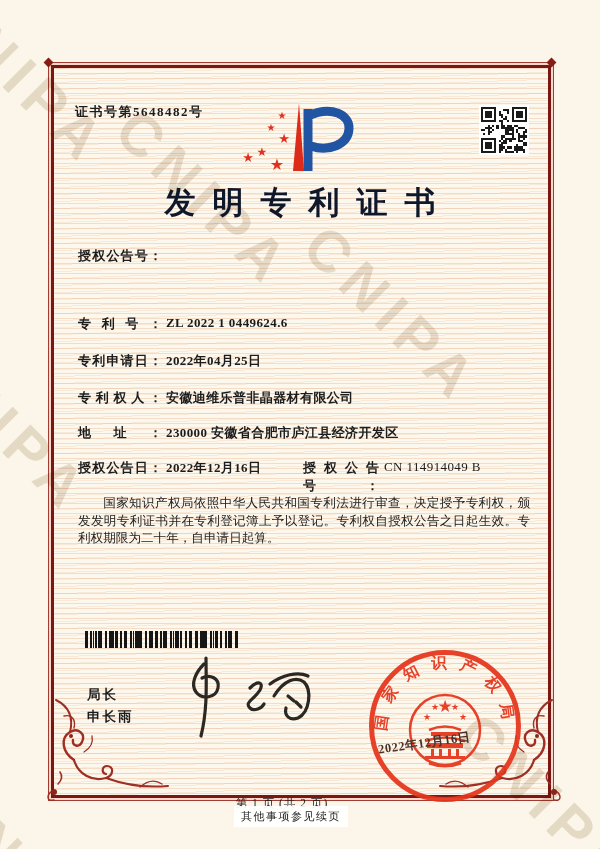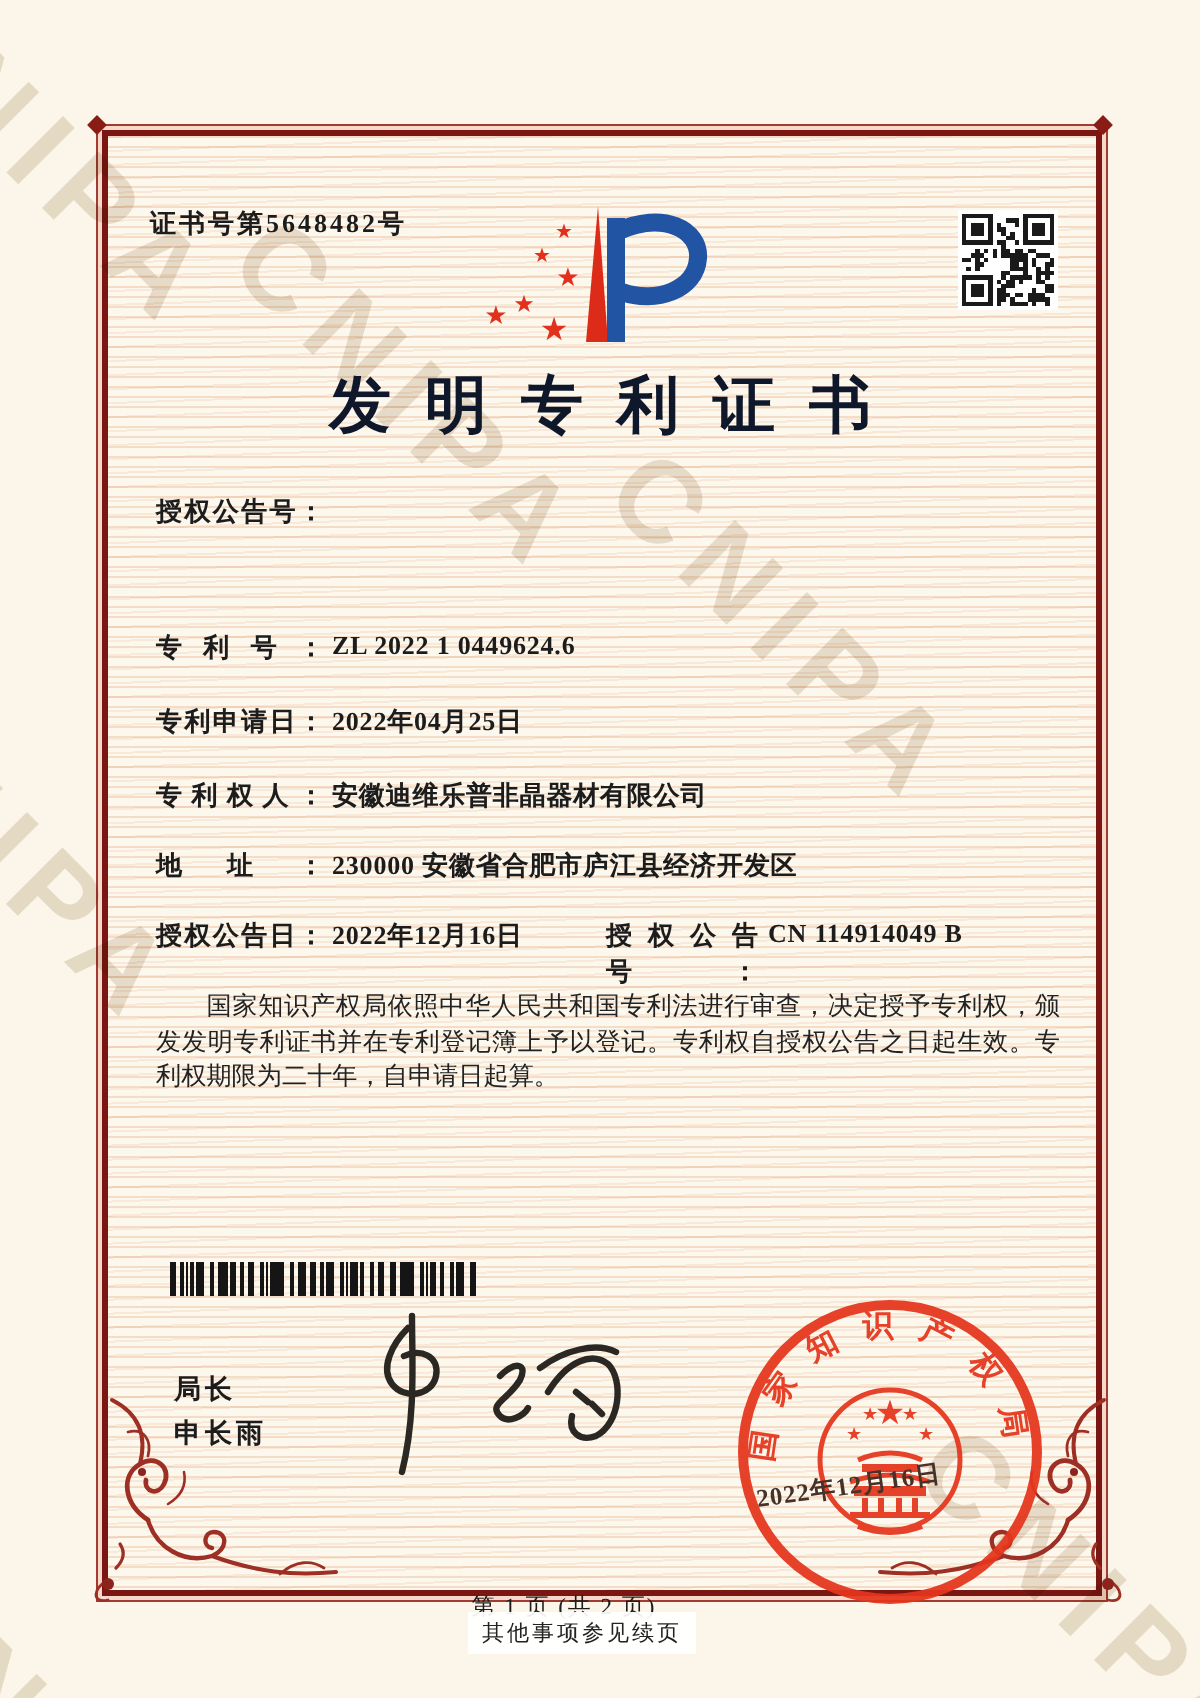--- a/index.html
+++ b/index.html
@@ -59,21 +59,21 @@
   }
   .frow{position:absolute;left:78px;right:50px;height:19px;font-size:13px;}
   .r-name{top:247px;} .r-inventor{top:281px;} .r-patno{top:315px;}
   .r-filing{top:352px;} .r-patentee{top:389px;} .r-addr{top:424px;} .r-grant{top:459px;}
   .flabel{
     position:absolute;left:0;width:84px;font-weight:700;
     text-align:justify;text-align-last:justify;
   }
   .flabel2{position:absolute;left:225px;width:76px;font-weight:700;text-align:justify;text-align-last:justify;}
   .fvalue{position:absolute;left:88px;font-weight:700;white-space:nowrap;letter-spacing:0.4px;}
-  .fvalue2{position:absolute;left:306px;font-weight:700;white-space:nowrap;letter-spacing:0.4px;}
+  .fvalue2{position:absolute;left:306px;font-weight:400;white-space:nowrap;letter-spacing:0.4px;}
   .legal{
     position:absolute;left:78px;top:495px;width:452px;
     font-size:12.6px;line-height:17.6px;text-align:justify;
     font-style:oblique 5deg;color:#222;
   }
   .legal p{margin:0;text-indent:2em;}
   .barcode{
     position:absolute;left:85px;top:631px;width:155px;height:17px;
     background-image:
       repeating-linear-gradient(90deg,#151515 0 2px,rgba(0,0,0,0) 2px 5px),

